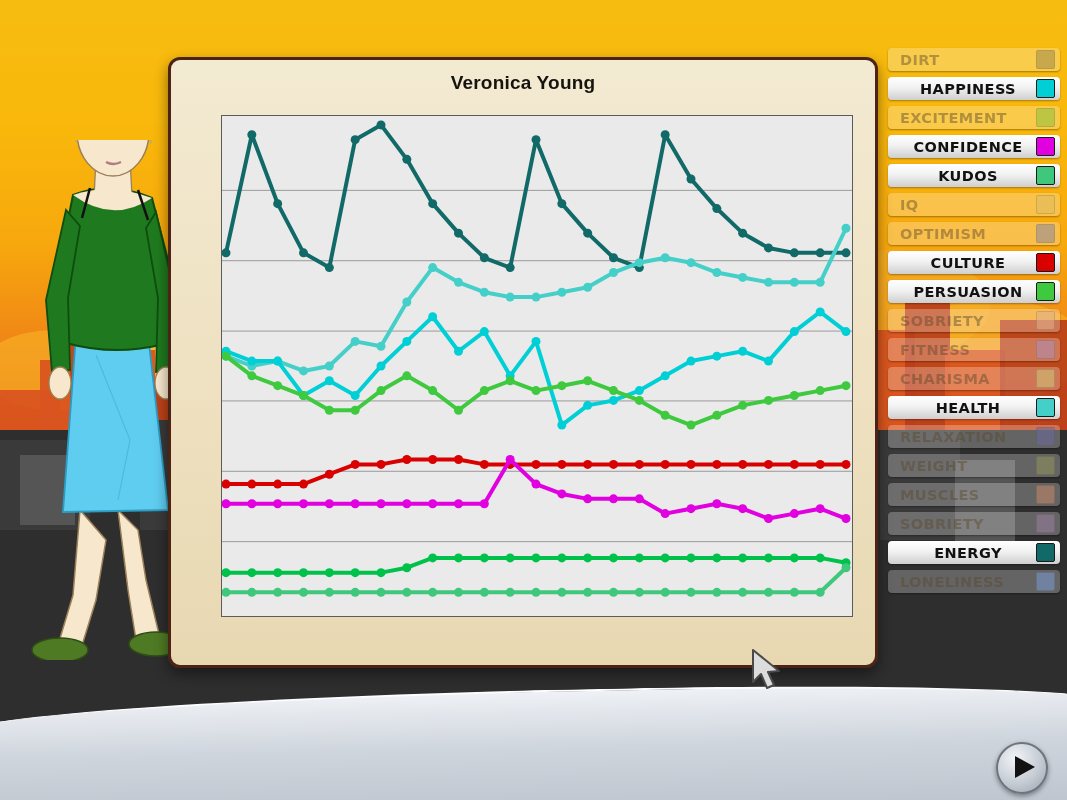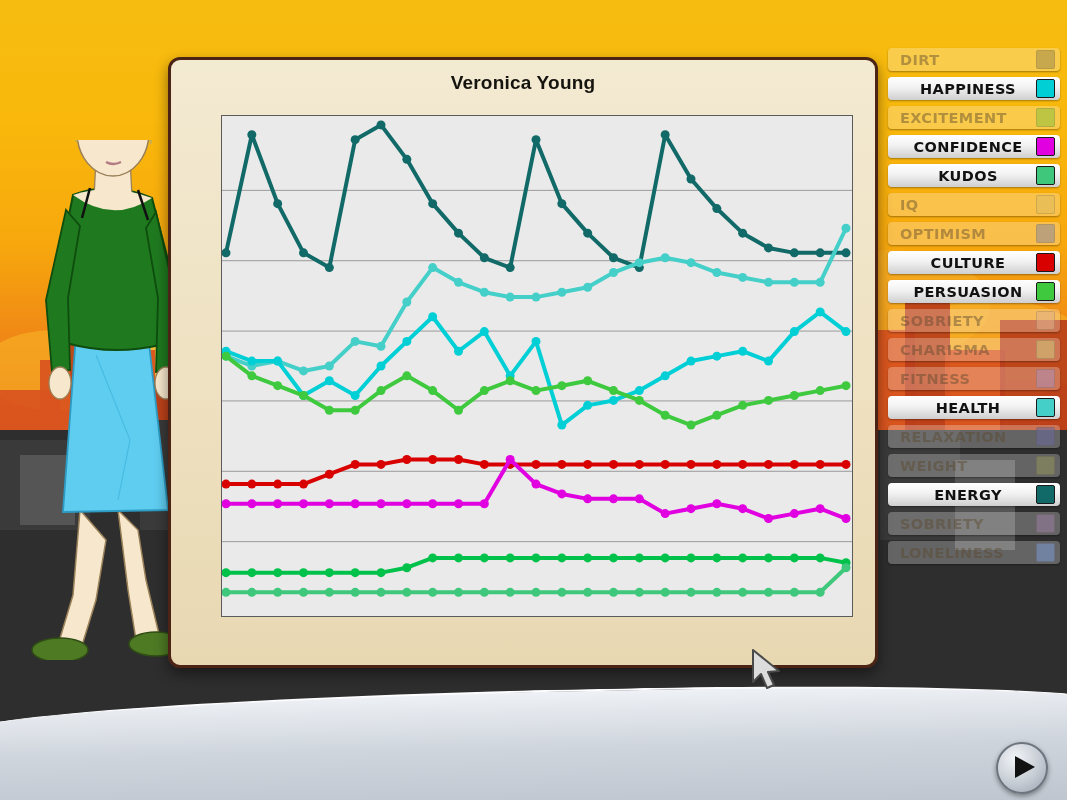--- a/index.html
+++ b/index.html
@@ -411,46 +411,50 @@
       </div>
       <div class="srow on">
         <span class="lbl">PERSUASION</span>
         <span class="sw" style="background: rgb(62, 201, 62);"></span>
       </div>
       <div class="srow off">
         <span class="lbl">SOBRIETY</span>
         <span class="sw" style="background: rgb(224, 176, 138);"></span>
       </div>
       <div class="srow off">
+        <span class="lbl">FITNESS</span>
+        <span class="sw" style="background: rgb(176, 144, 184);"></span>
+      </div>
+      <div class="srow off">
         <span class="lbl">CHARISMA</span>
         <span class="sw" style="background: rgb(207, 199, 122);"></span>
       </div>
-      <div class="srow off">
-        <span class="lbl">FITNESS</span>
-        <span class="sw" style="background: rgb(176, 144, 184);"></span>
-      </div>
       <div class="srow on">
         <span class="lbl">HEALTH</span>
         <span class="sw" style="background: rgb(69, 207, 201);"></span>
       </div>
       <div class="srow off">
         <span class="lbl">RELAXATION</span>
         <span class="sw" style="background: rgb(106, 106, 158);"></span>
       </div>
       <div class="srow off">
         <span class="lbl">WEIGHT</span>
         <span class="sw" style="background: rgb(147, 148, 92);"></span>
       </div>
+      <div class="srow off">
+        <span class="lbl">MUSCLES</span>
+        <span class="sw" style="background: rgb(197, 138, 106);"></span>
+      </div>
+      <div class="srow off">
+        <span class="lbl">SOBRIETY</span>
+        <span class="sw" style="background: rgb(154, 127, 160);"></span>
+      </div>
       <div class="srow on">
         <span class="lbl">ENERGY</span>
         <span class="sw" style="background: rgb(17, 106, 104);"></span>
-      </div>
-      <div class="srow off">
-        <span class="lbl">SOBRIETY</span>
-        <span class="sw" style="background: rgb(154, 127, 160);"></span>
       </div>
       <div class="srow off">
         <span class="lbl">LONELINESS</span>
         <span class="sw" style="background: rgb(125, 155, 209);"></span>
       </div>
     </div>
 
   <div class="play">
     <div class="tri"></div>
   </div>

